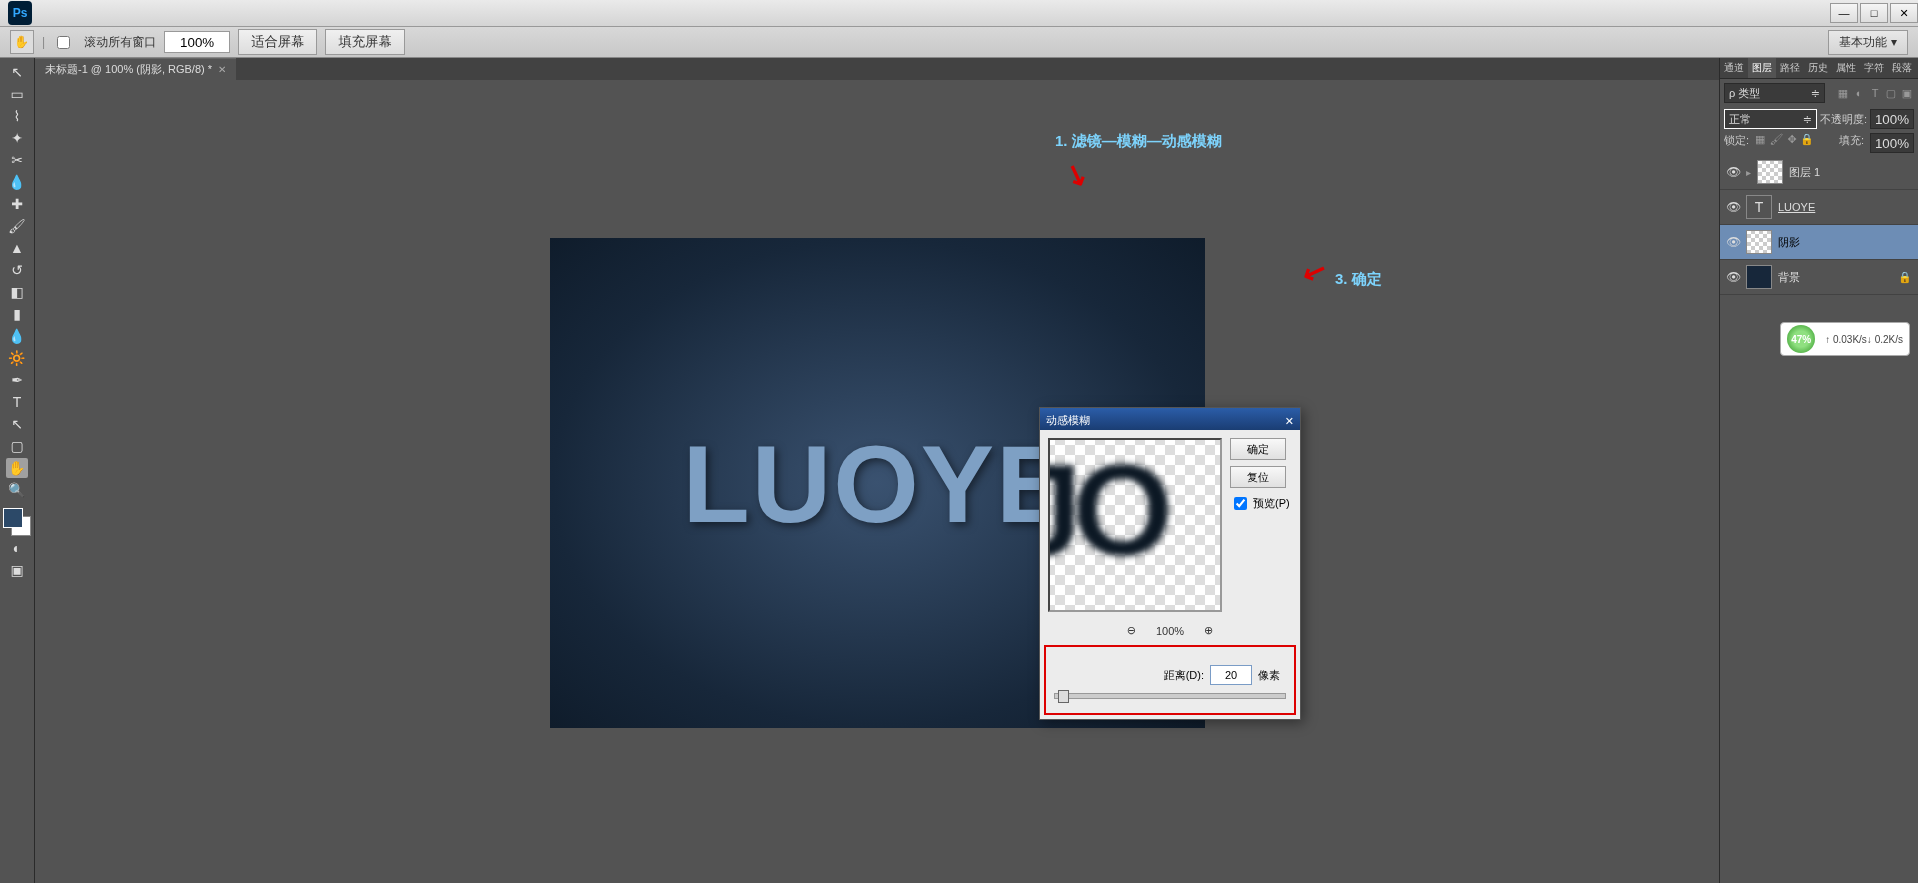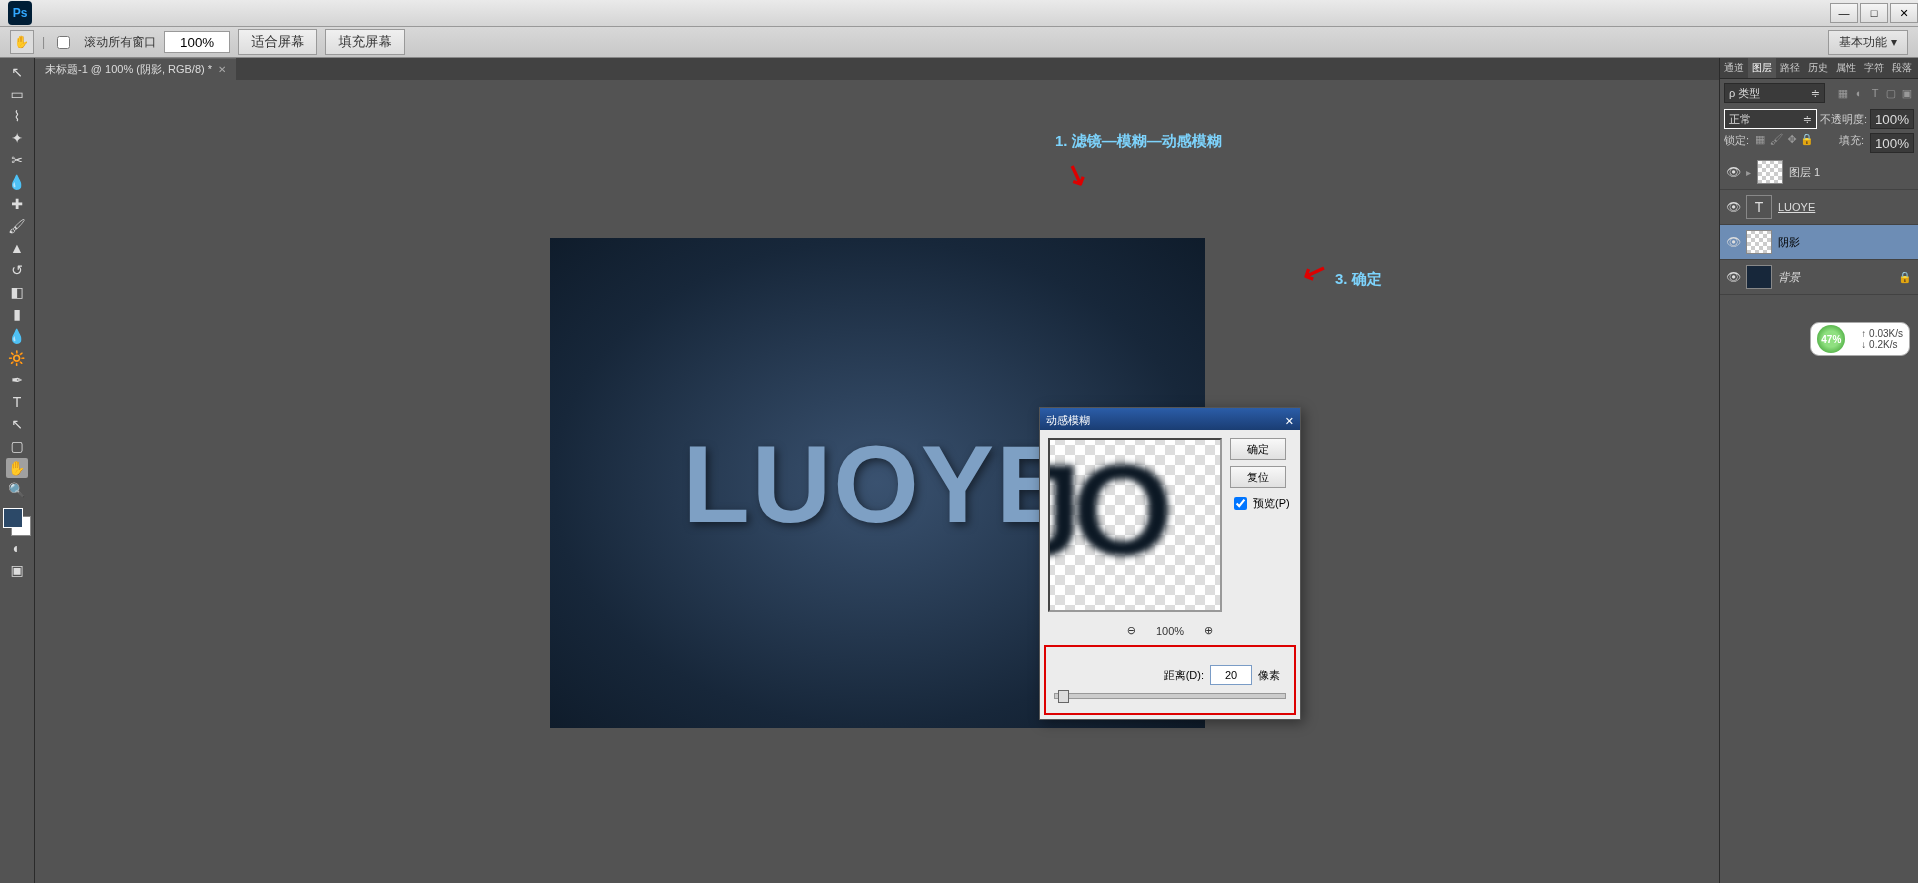--- a/index.html
+++ b/index.html
@@ -67,23 +67,23 @@
 .zoom-ctrl{display:flex;justify-content:center;gap:20px;padding:4px;font-size:11px;align-items:center;color:#333}
 .params{border:2px solid #d00;margin:4px;padding:10px 6px}
 .prow{display:flex;align-items:center;gap:6px;margin:8px 0;font-size:11px;justify-content:center}
 .pin{width:36px;height:16px;border:1px solid #7a9cc6;background:#fff;text-align:center;font-size:11px}
 .pin.sel{background:#cce0f5}
 .angle-dial{width:28px;height:28px;border:1px solid #999;border-radius:50%;position:relative}
 .angle-dial:after{content:"";position:absolute;width:12px;height:1px;background:#333;top:8px;left:14px;transform:rotate(-45deg);transform-origin:left}
 .slider{height:4px;background:#ccc;border:1px solid #999;position:relative;margin:4px 2px}
 .slider-thumb{position:absolute;left:3px;top:-4px;width:9px;height:11px;background:#ddd;border:1px solid #666}
 
-.netw{position:absolute;right:8px;top:322px;display:flex;align-items:center;gap:16px;background:#fff;border:1px solid #aaa;border-radius:9px;padding:2px 6px;font-size:10px}
+.netw{position:absolute;right:8px;top:322px;display:flex;align-items:center;gap:10px;background:#fff;border:1px solid #aaa;border-radius:4px;padding:2px 6px;font-size:10px}
 .netball{width:28px;height:28px;border-radius:50%;background:radial-gradient(#8fe080 40%,#2a9020);color:#fff;display:flex;align-items:center;justify-content:center;font-size:10px;font-weight:bold}
-.netstats{display:flex;flex-direction:column;line-height:1.1;color:#444}
+.netstats{display:flex;line-height:1.1;color:#444}
 </style>
 </head>
 <body>
 
 <div class="titlebar">
   <div class="ps-logo">Ps</div>
   <div class="winbtns">
     <div>—</div>
     <div>□</div>
     <div>✕</div>
@@ -246,21 +246,21 @@
         <span class="name" style="text-decoration:underline">LUOYE</span>
       </div>
       <div class="layer sel">
         <span class="eye">👁</span>
         <div class="thumb checker"></div>
         <span class="name">阴影</span>
       </div>
       <div class="layer">
         <span class="eye">👁</span>
         <div class="thumb bg"></div>
-        <span class="name" style="font-style:italic">背景</span>
+        <span class="name" style="">背景</span>
         <span class="lock-ic">🔒</span>
       </div>
     </div>
   </div>
 </div>
 
 <div class="netw">
   <div class="netball">47%</div>
   <div class="netstats">
     <span>↑ <span>0.03K/s</span></span>

